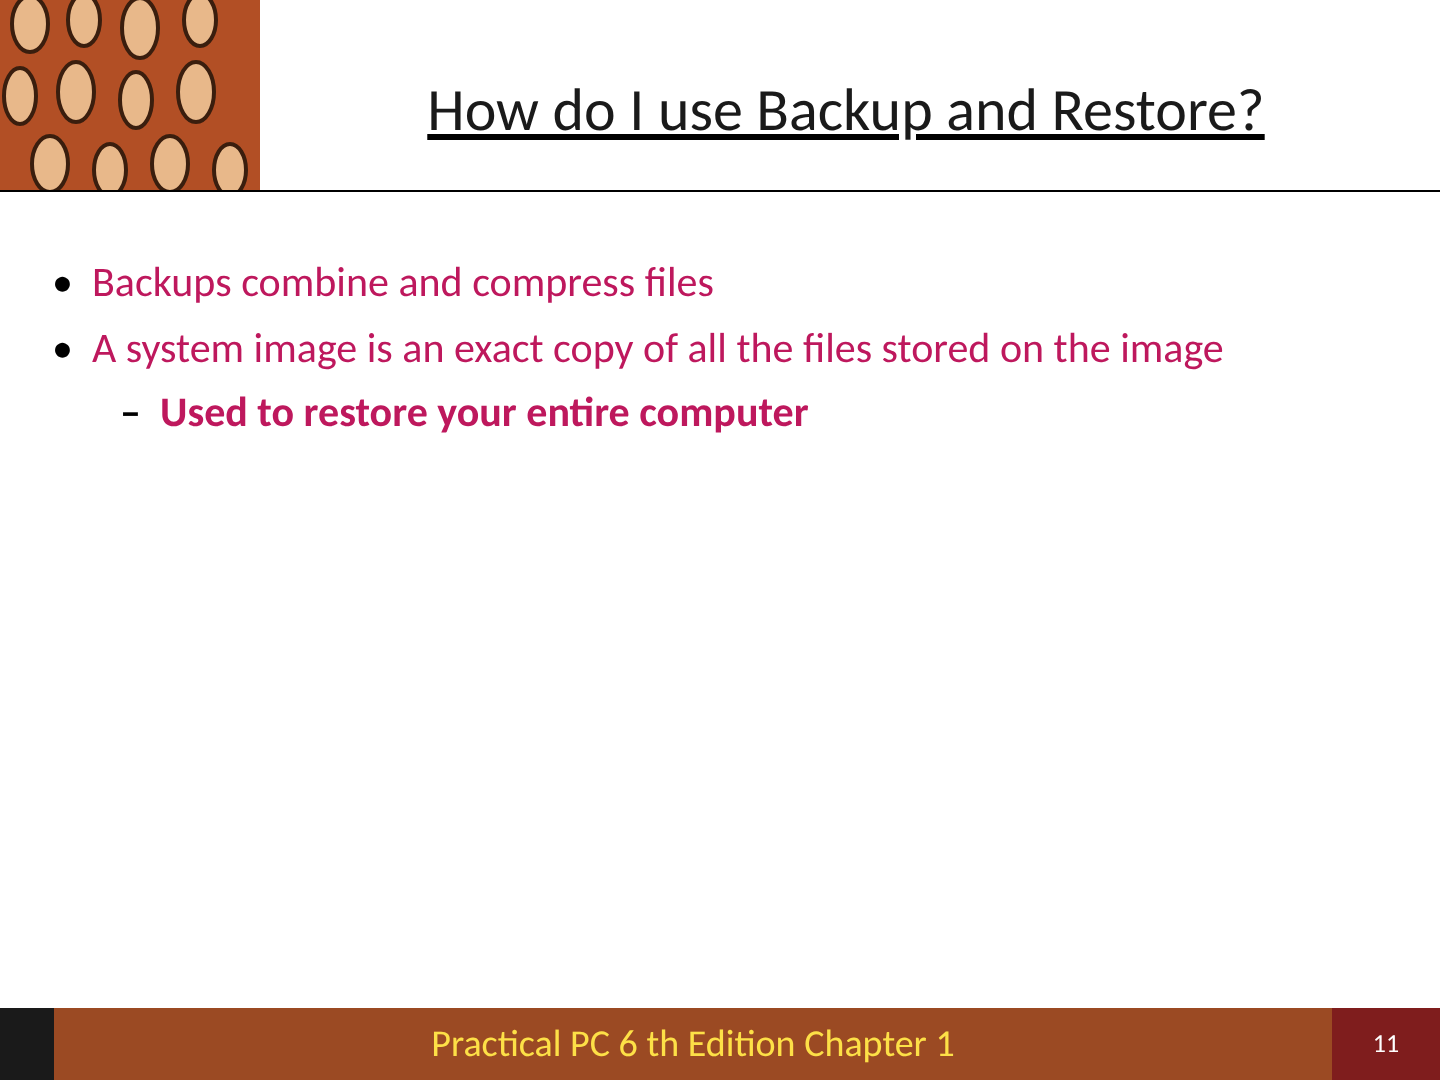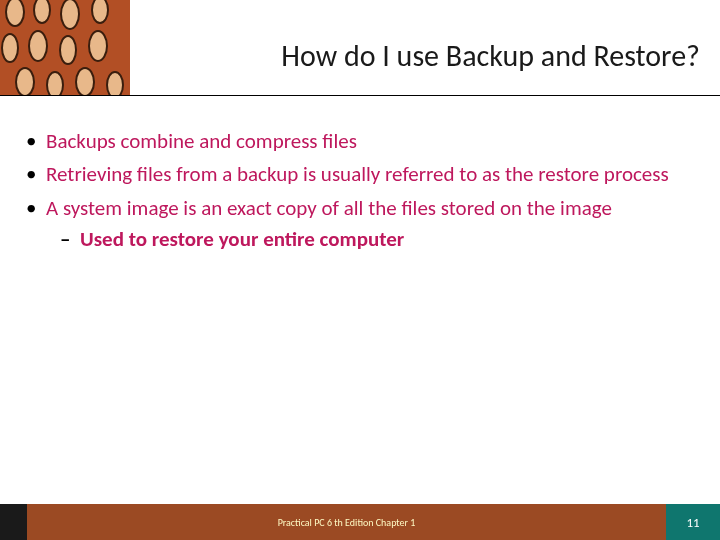--- a/index.html
+++ b/index.html
@@ -29,25 +29,26 @@
   }
   .corner-img svg {
     width: 100%;
     height: 100%;
     display: block;
   }
   .title-area {
     position: absolute;
     top: 18px;
     left: 130px;
-    right: 20px;
+    right: 4px;
     height: 75px;
     display: flex;
     align-items: center;
-    justify-content: flex-end;
+    justify-content: center;
+    text-decoration: underline;
   }
   .title {
     font-size: 30px;
     color: #1a1a1a;
     font-weight: 400;
     text-align: center;
   }
   .divider {
     position: absolute;
     top: 95px;
@@ -113,26 +114,26 @@
   .footer-left {
     width: 27px;
     background: #1a1a1a;
   }
   .footer-mid {
     flex: 1;
     background: #9b4a23;
     display: flex;
     align-items: center;
     justify-content: center;
-    color: #fef9c3;
-    font-size: 10px;
+    color: #fde047;
+    font-size: 19px;
   }
   .footer-right {
     width: 54px;
-    background: #0f766e;
+    background: #7f1d1d;
     display: flex;
     align-items: center;
     justify-content: center;
     color: #fff;
     font-size: 13px;
   }
 </style>
 </head>
 <body>
 
@@ -161,23 +162,20 @@
   </div>
 
   <div class="divider"></div>
 
   <div class="content">
     <ul class="top">
       <li>
         <span>Backups combine and compress files</span>
       </li>
       <li>
-        <span>Retrieving files from a backup is usually referred to as the restore process</span>
-      </li>
-      <li>
         <span>A system image is an exact copy of all the files stored on the image</span>
         <ul class="sub">
           <li>
             <span>Used to restore your entire computer</span>
           </li>
         </ul>
       </li>
     </ul>
   </div>
 

